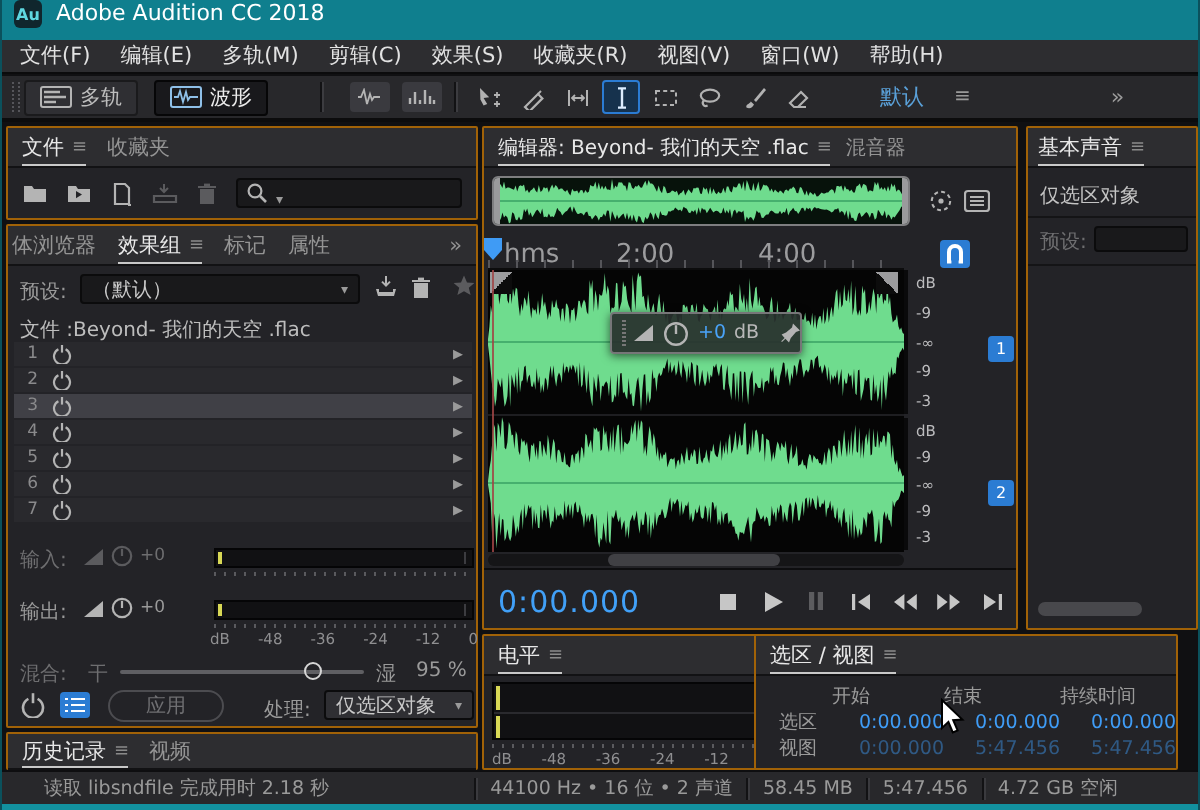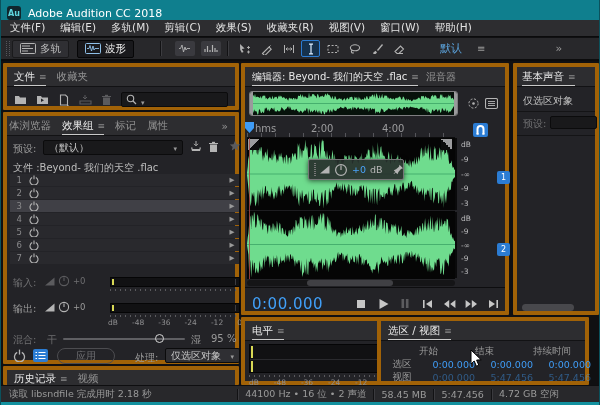--- a/index.html
+++ b/index.html
@@ -2,40 +2,40 @@
 <html><head>
 <meta charset="utf-8">
 <style>
 *{margin:0;padding:0;box-sizing:border-box}
 html,body{background:#3a3a3a}
 #app{position:relative;width:600px;height:405px;background:#101012;overflow:hidden;
   font-family:"DejaVu Sans","Liberation Sans",sans-serif;color:#c8c8c8;
   border-left:1px solid #0b515c;border-right:1px solid #0b515c}
 svg{display:block}
 
-.titlebar{position:absolute;left:0;top:0;width:100%;height:20px;background:#0f7f8e;display:flex;align-items:flex-end;gap:7px;padding:0 6px}
+.titlebar{position:absolute;left:0;top:0;width:100%;height:20px;background:#0f7f8e;display:flex;align-items:flex-start;gap:7px;padding:0 6px}
 .logo{width:14px;height:14px;background:#10262d;border-radius:3px;color:#5fd7e0;font-size:8px;font-weight:bold;display:flex;align-items:center;justify-content:center}
 .title{font-size:11px;color:#fff}
 .menubar{position:absolute;left:0;top:20px;width:100%;height:17px;background:#2d2d30;border-bottom:1px solid #0b0b0c;display:flex;align-items:center;gap:15px;padding-left:9px}
 .menu-item{font-size:10.5px;color:#e2e2e2}
 .toolbar{position:absolute;left:0;top:38px;width:100%;height:23px;background:#28282b;border-bottom:2px solid #0c0c0d;display:flex;align-items:center}
 .grip{width:4px;height:15px;margin-left:5px;border-left:1px dotted #55555a;border-right:1px dotted #55555a}
 .mode{display:flex;align-items:center;gap:4px;height:18px;padding:0 7px;font-size:10.5px;border-radius:2px}
 .mode.active{background:#19191c;border:1px solid #060607;color:#ececec}
 .mode.inactive{background:#2f2f33;border:1px solid #1a1a1c;color:#bdbdbd;margin-left:2px}
 .vsep{width:1px;height:15px;background:#121214;box-shadow:1px 0 0 #3c3c40}
 .viewbtn{width:20px;height:15px;background:#3a3a3f;border-radius:2px;display:flex;align-items:center;justify-content:center;color:#d8d8d8;margin-right:6px}
 #tools{display:flex;gap:3px;align-items:center}
 .tool{width:19px;height:17px;display:flex;align-items:center;justify-content:center;color:#b2b2b2;border-radius:2px}
 .tool.sel{background:#16324d;border:1px solid #2b7cd3;color:#dcedff}
 .workspace{font-size:11px;color:#5aa0d8;margin-left:32px}
 .wsmenu{font-size:10px;color:#9a9a9a;margin-left:15px}
 .overflow{font-size:11px;color:#9a9a9a;margin-left:70px}
 
-.panel{position:absolute;background:#232327;border:4px solid #a16207;border-radius:1px}
+.panel{position:absolute;background:#232327;border:1px solid #a16207;border-radius:1px}
 .phead{position:relative;height:20px;display:flex;align-items:center;gap:11px;padding:0 7px;font-size:10.5px;color:#949494;background:#2d2d30;border-bottom:1px solid #121214}
 .tab{height:100%;display:flex;align-items:center;gap:4px;position:relative;white-space:nowrap}
 .tab.on{color:#e8e8e8}
 .tab.on::after{content:"";position:absolute;left:0;right:0;bottom:0;height:1px;background:#c9c9c9}
 .pmenu{font-size:9px;color:#8a8a8a;letter-spacing:-1px}
 .ico{color:#b4b4b4;display:inline-flex;align-items:center;justify-content:center}
 .ico.dim{color:#5b5b5e}
 .caret::after{content:"▾";font-size:7px;color:#9a9a9a;margin-left:4px}
 
 .ftools{display:flex;align-items:center;gap:9px;padding:5px 7px}
@@ -50,21 +50,21 @@
 .slot .arr{text-align:center;font-size:6.5px;color:#9a9a9a;font-family:"DejaVu Sans"}
 .slot.sel{background:#404046}
 .meterbox{position:absolute;height:10px;background:#111113;border:1px solid #050506}
 .meterbox .yl{position:absolute;left:1px;top:1px;bottom:1px;width:2px;background:#d8d855}
 .meterbox::after{content:"";position:absolute;right:3px;top:1px;bottom:1px;width:1px;background:#3c3c40}
 .dots{position:absolute;height:2px;background:repeating-linear-gradient(90deg,#5a5a5e 0 1px,transparent 1px 5px)}
 .scalerow{position:absolute;display:flex;justify-content:space-between;font-size:7.5px;color:#8f8f91}
 .pill{height:16px;border:1px solid #4c4c50;border-radius:8px;color:#6f6f72;font-size:10px;display:flex;align-items:center;justify-content:center}
 .bluebox{background:#2b7cd3;border-radius:2px;display:flex;align-items:center;justify-content:center}
 
-.ruler{position:absolute;left:2px;top:55px;width:208px;height:16px;border-bottom:1px solid #0c0c0d;font-size:10px;color:#9c9c9e}
+.ruler{position:absolute;left:2px;top:55px;width:208px;height:16px;border-bottom:1px solid #0c0c0d;font-size:13px;color:#9c9c9e}
 .ruler .ticks{position:absolute;left:0;right:0;bottom:0;height:4px;background:repeating-linear-gradient(90deg,#55555a 0 1px,transparent 1px 14px)}
 .rtick{position:absolute;top:1px}
 .waves{position:absolute;left:2px;top:71px;width:208px;height:141px;background:#050505}
 .chsep{position:absolute;left:0;right:0;top:72px;height:1px;background:#1e1e21}
 .fade{position:absolute;width:11px;height:11px}
 .playline{position:absolute;left:4px;top:71px;width:1px;height:141px;background:#a04545;opacity:.85}
 .playhead{position:absolute;left:0;top:55px;width:9px;height:11px;background:#3f9bf5;clip-path:polygon(0 0,100% 0,100% 55%,50% 100%,0 55%)}
 .hud{position:absolute;left:63px;top:92px;width:96px;height:21px;background:rgba(40,48,45,.93);border:1px solid #767678;border-radius:2px;box-shadow:0 1px 5px rgba(0,0,0,.6);display:flex;align-items:center;gap:4px;padding:0 5px;font-size:9.5px}
 .hud .grp{width:3px;height:13px;border-left:1px dotted #777;border-right:1px dotted #777}
 .chscale{position:absolute;display:flex;flex-direction:column;justify-content:space-between;font-size:7.5px;color:#bcbcbe;padding:2px 0;border-left:2px solid #0a0a0b}
@@ -672,21 +672,21 @@
     </div>
     <div class="abs lbl" style="left:6px;top:27px;color:#c4c4c4">仅选区对象</div>
     <div class="divline" style="top:44px"></div>
     <div class="abs lbl dim" style="left:6px;top:50px">预设:</div>
     <div class="abs" style="left:33px;top:49px;width:47px;height:13px;background:#19191b;border:1px solid #0b0b0c;border-radius:2px"></div>
     <div class="divline" style="top:68px"></div>
     <div class="abs" style="left:5px;top:237px;width:52px;height:7px;background:#48484c;border-radius:4px"></div>
   </div>
 
   <div class="statusbar">
-    <span style="margin-left:8px">读取 libsndfile 完成用时 2.18 秒</span>
+    <span style="margin-left:21px">读取 libsndfile 完成用时 2.18 秒</span>
     <span class="ssep" style="margin-left:auto"></span>
     <span>44100 Hz • 16 位 • 2 声道</span>
     <span class="ssep"></span>
     <span>58.45 MB</span>
     <span class="ssep"></span>
     <span>5:47.456</span>
     <span class="ssep"></span>
     <span style="margin-right:40px">4.72 GB 空闲</span>
   </div>
   <div class="tealbottom"></div>

